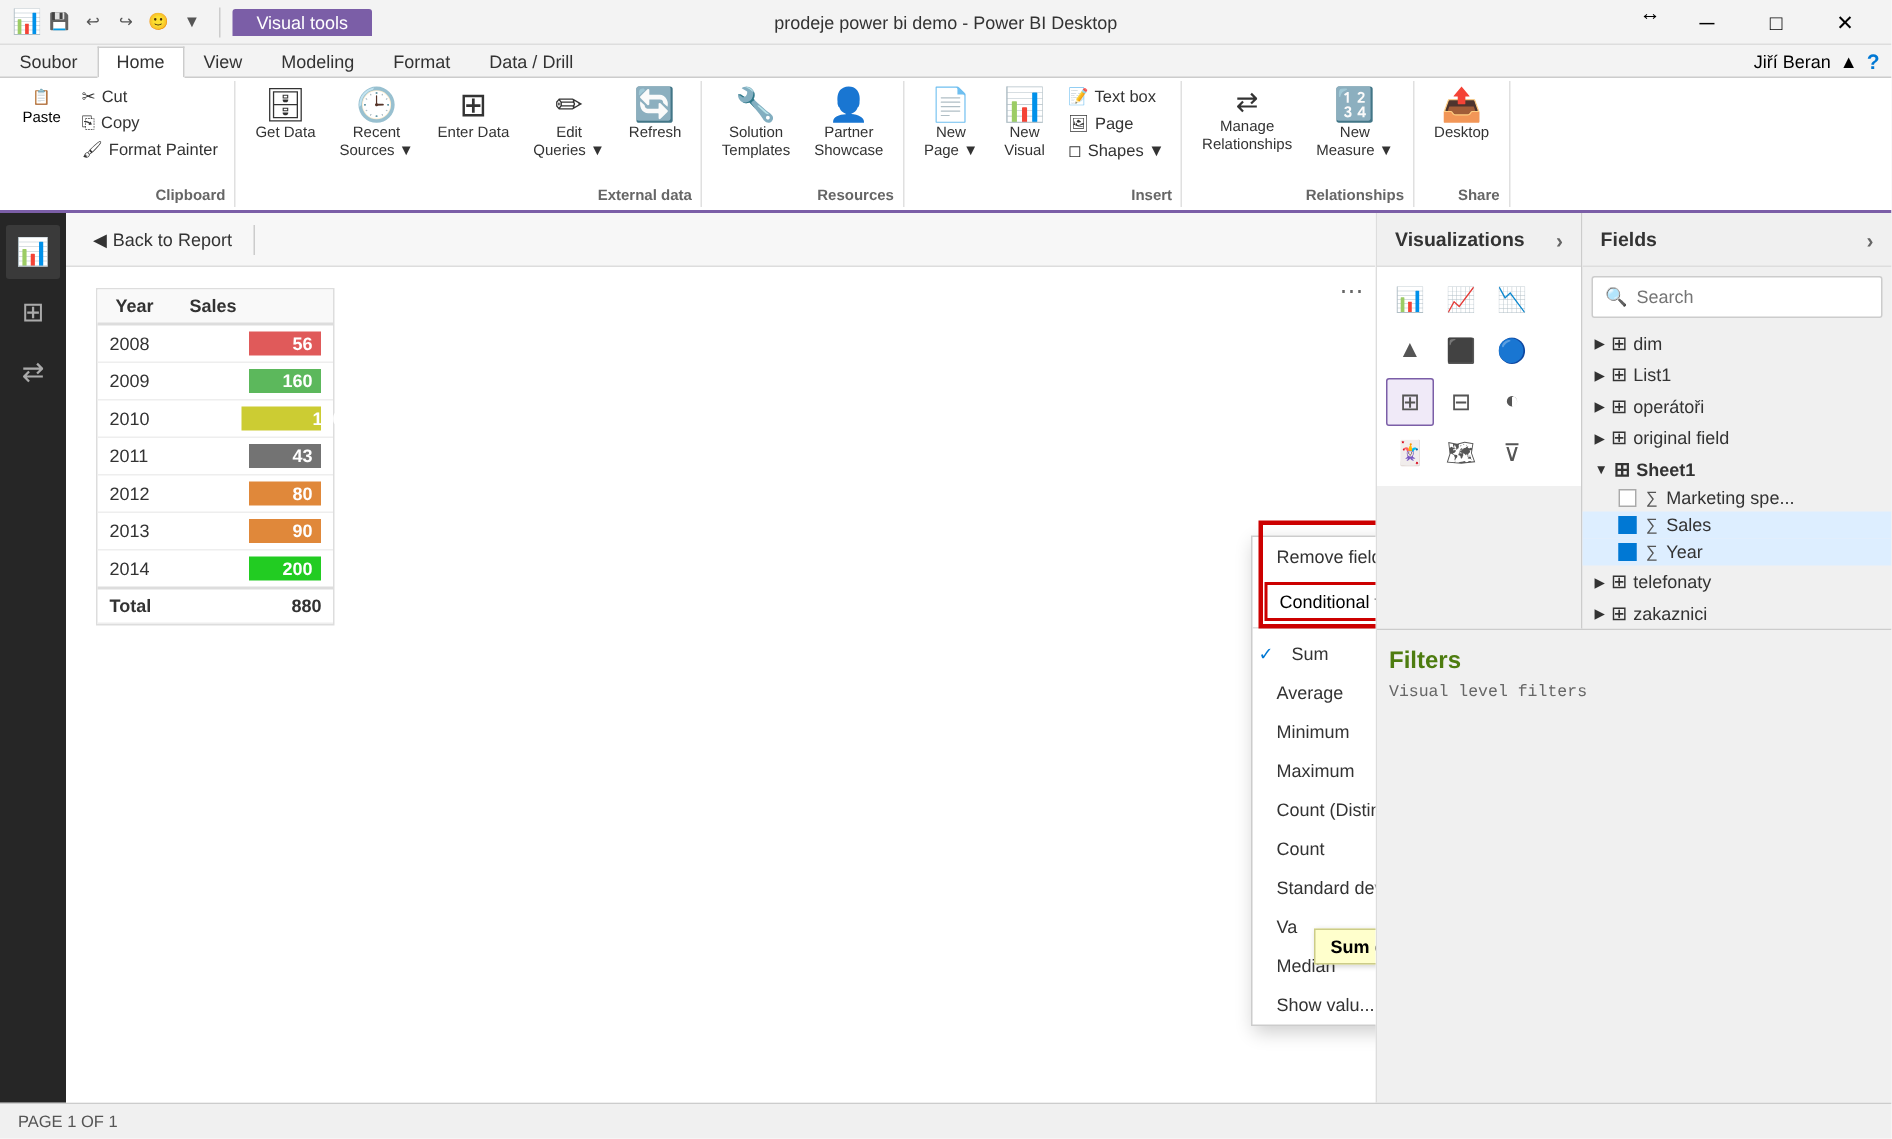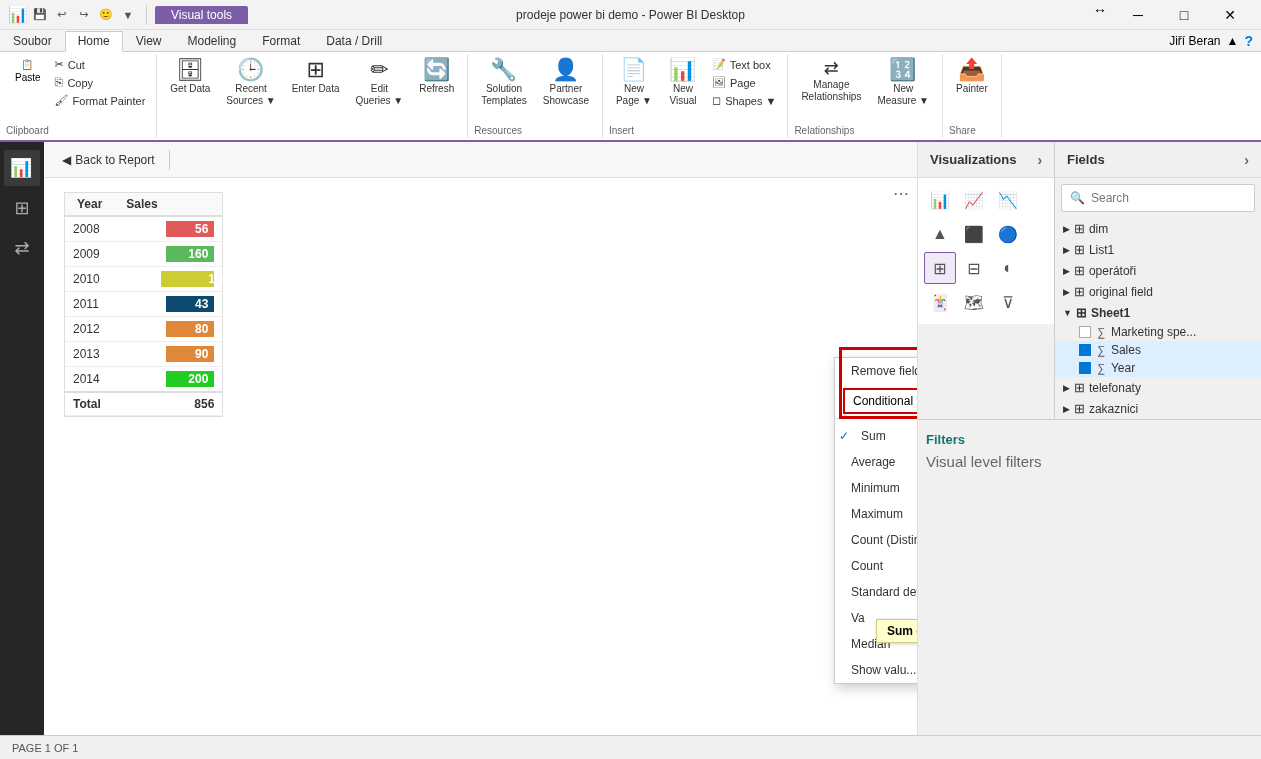--- a/index.html
+++ b/index.html
@@ -67,25 +67,26 @@
       padding: 2px 6px;
       min-width: fit-content;
     }
     .ribbon-group-content {
       display: flex;
       align-items: flex-start;
       flex: 1;
       gap: 2px;
     }
     .ribbon-group-label {
-      text-align: left;
+      text-align: right;
       font-size: 10px;
       color: #666;
       padding-top: 2px;
       margin-top: auto;
+      font-weight: bold;
     }
     .ribbon-btn {
       display: flex;
       flex-direction: column;
       align-items: center;
       justify-content: center;
       padding: 2px 6px;
       cursor: pointer;
       border: 1px solid transparent;
       border-radius: 2px;
@@ -384,28 +385,29 @@
     }
 
     
     .filters-section {
       background: #f0f0f0;
       padding: 8px;
       font-size: 12px;
     }
     .filters-title {
       font-weight: 600;
-      font-size: 13px;
+      font-size: 16px;
       padding: 4px 0;
-      color: #0f766e;
+      color: #4d7c0f;
     }
     .filter-subtitle {
-      font-size: 15px;
+      font-size: 11px;
       color: #666;
       padding: 2px 0 4px 0;
+      font-family: Liberation Mono, monospace;
     }
     .filter-badge {
       background: #d0d0d0;
       padding: 3px 8px;
       margin: 2px 0;
       font-size: 12px;
       color: #333;
       border-radius: 1px;
     }
 
@@ -494,20 +496,21 @@
       </div>
       <div class="ribbon-btn">
         <span class="icon">✏</span>
         <span class="label">Edit<br>Queries ▼</span>
       </div>
       <div class="ribbon-btn">
         <span class="icon">🔄</span>
         <span class="label">Refresh</span>
       </div>
     </div>
+    <div class="ribbon-group-label">External data</div>
   </div>
 
   <div class="ribbon-group">
     <div class="ribbon-group-content">
       <div class="ribbon-btn">
         <span class="icon">🔧</span>
         <span class="label">Solution<br>Templates</span>
       </div>
       <div class="ribbon-btn">
         <span class="icon">👤</span>
@@ -556,21 +559,21 @@
         <span class="label">New<br>Measure ▼</span>
       </div>
     </div>
     <div class="ribbon-group-label">Relationships</div>
   </div>
 
   <div class="ribbon-group">
     <div class="ribbon-group-content">
       <div class="ribbon-btn">
         <span class="icon">📤</span>
-        <span class="label">Painter</span>
+        <span class="label">Desktop</span>
       </div>
     </div>
     <div class="ribbon-group-label">Share</div>
   </div>
 </div>
 
 <div class="main-area">
 
   <div class="left-sidebar">
     <div class="left-sidebar-icon active">📊</div>
@@ -608,39 +611,39 @@
             <tr>
               <td class="year">2009</td>
               <td class="sales"><span class="cell-colored" style="background-color: rgb(92, 184, 92);">160</span></td>
             </tr>
             <tr>
               <td class="year">2010</td>
               <td class="sales"><span class="cell-colored" style="background-color: rgb(204, 204, 51); padding-left: 47px;">130</span></td>
             </tr>
             <tr>
               <td class="year">2011</td>
-              <td class="sales"><span class="cell-colored" style="background-color: #0c4a6e;">43</span></td>
+              <td class="sales"><span class="cell-colored" style="background-color: #737373;">43</span></td>
             </tr>
             <tr>
               <td class="year">2012</td>
               <td class="sales"><span class="cell-colored" style="background-color: rgb(224, 136, 58);">80</span></td>
             </tr>
             <tr>
               <td class="year">2013</td>
               <td class="sales"><span class="cell-colored" style="background-color: rgb(224, 136, 58);">90</span></td>
             </tr>
             <tr>
               <td class="year">2014</td>
               <td class="sales"><span class="cell-colored" style="background-color: rgb(34, 204, 34);">200</span></td>
             </tr>
           </tbody>
         <tfoot>
           <tr class="total">
             <td>Total</td>
-            <td class="sales">856</td>
+            <td class="sales">880</td>
           </tr>
         </tfoot>
       </table>
     </div>
 
     <div class="context-dropdown">
 
       <div class="context-item">
         <span>Remove field</span>
       </div>

